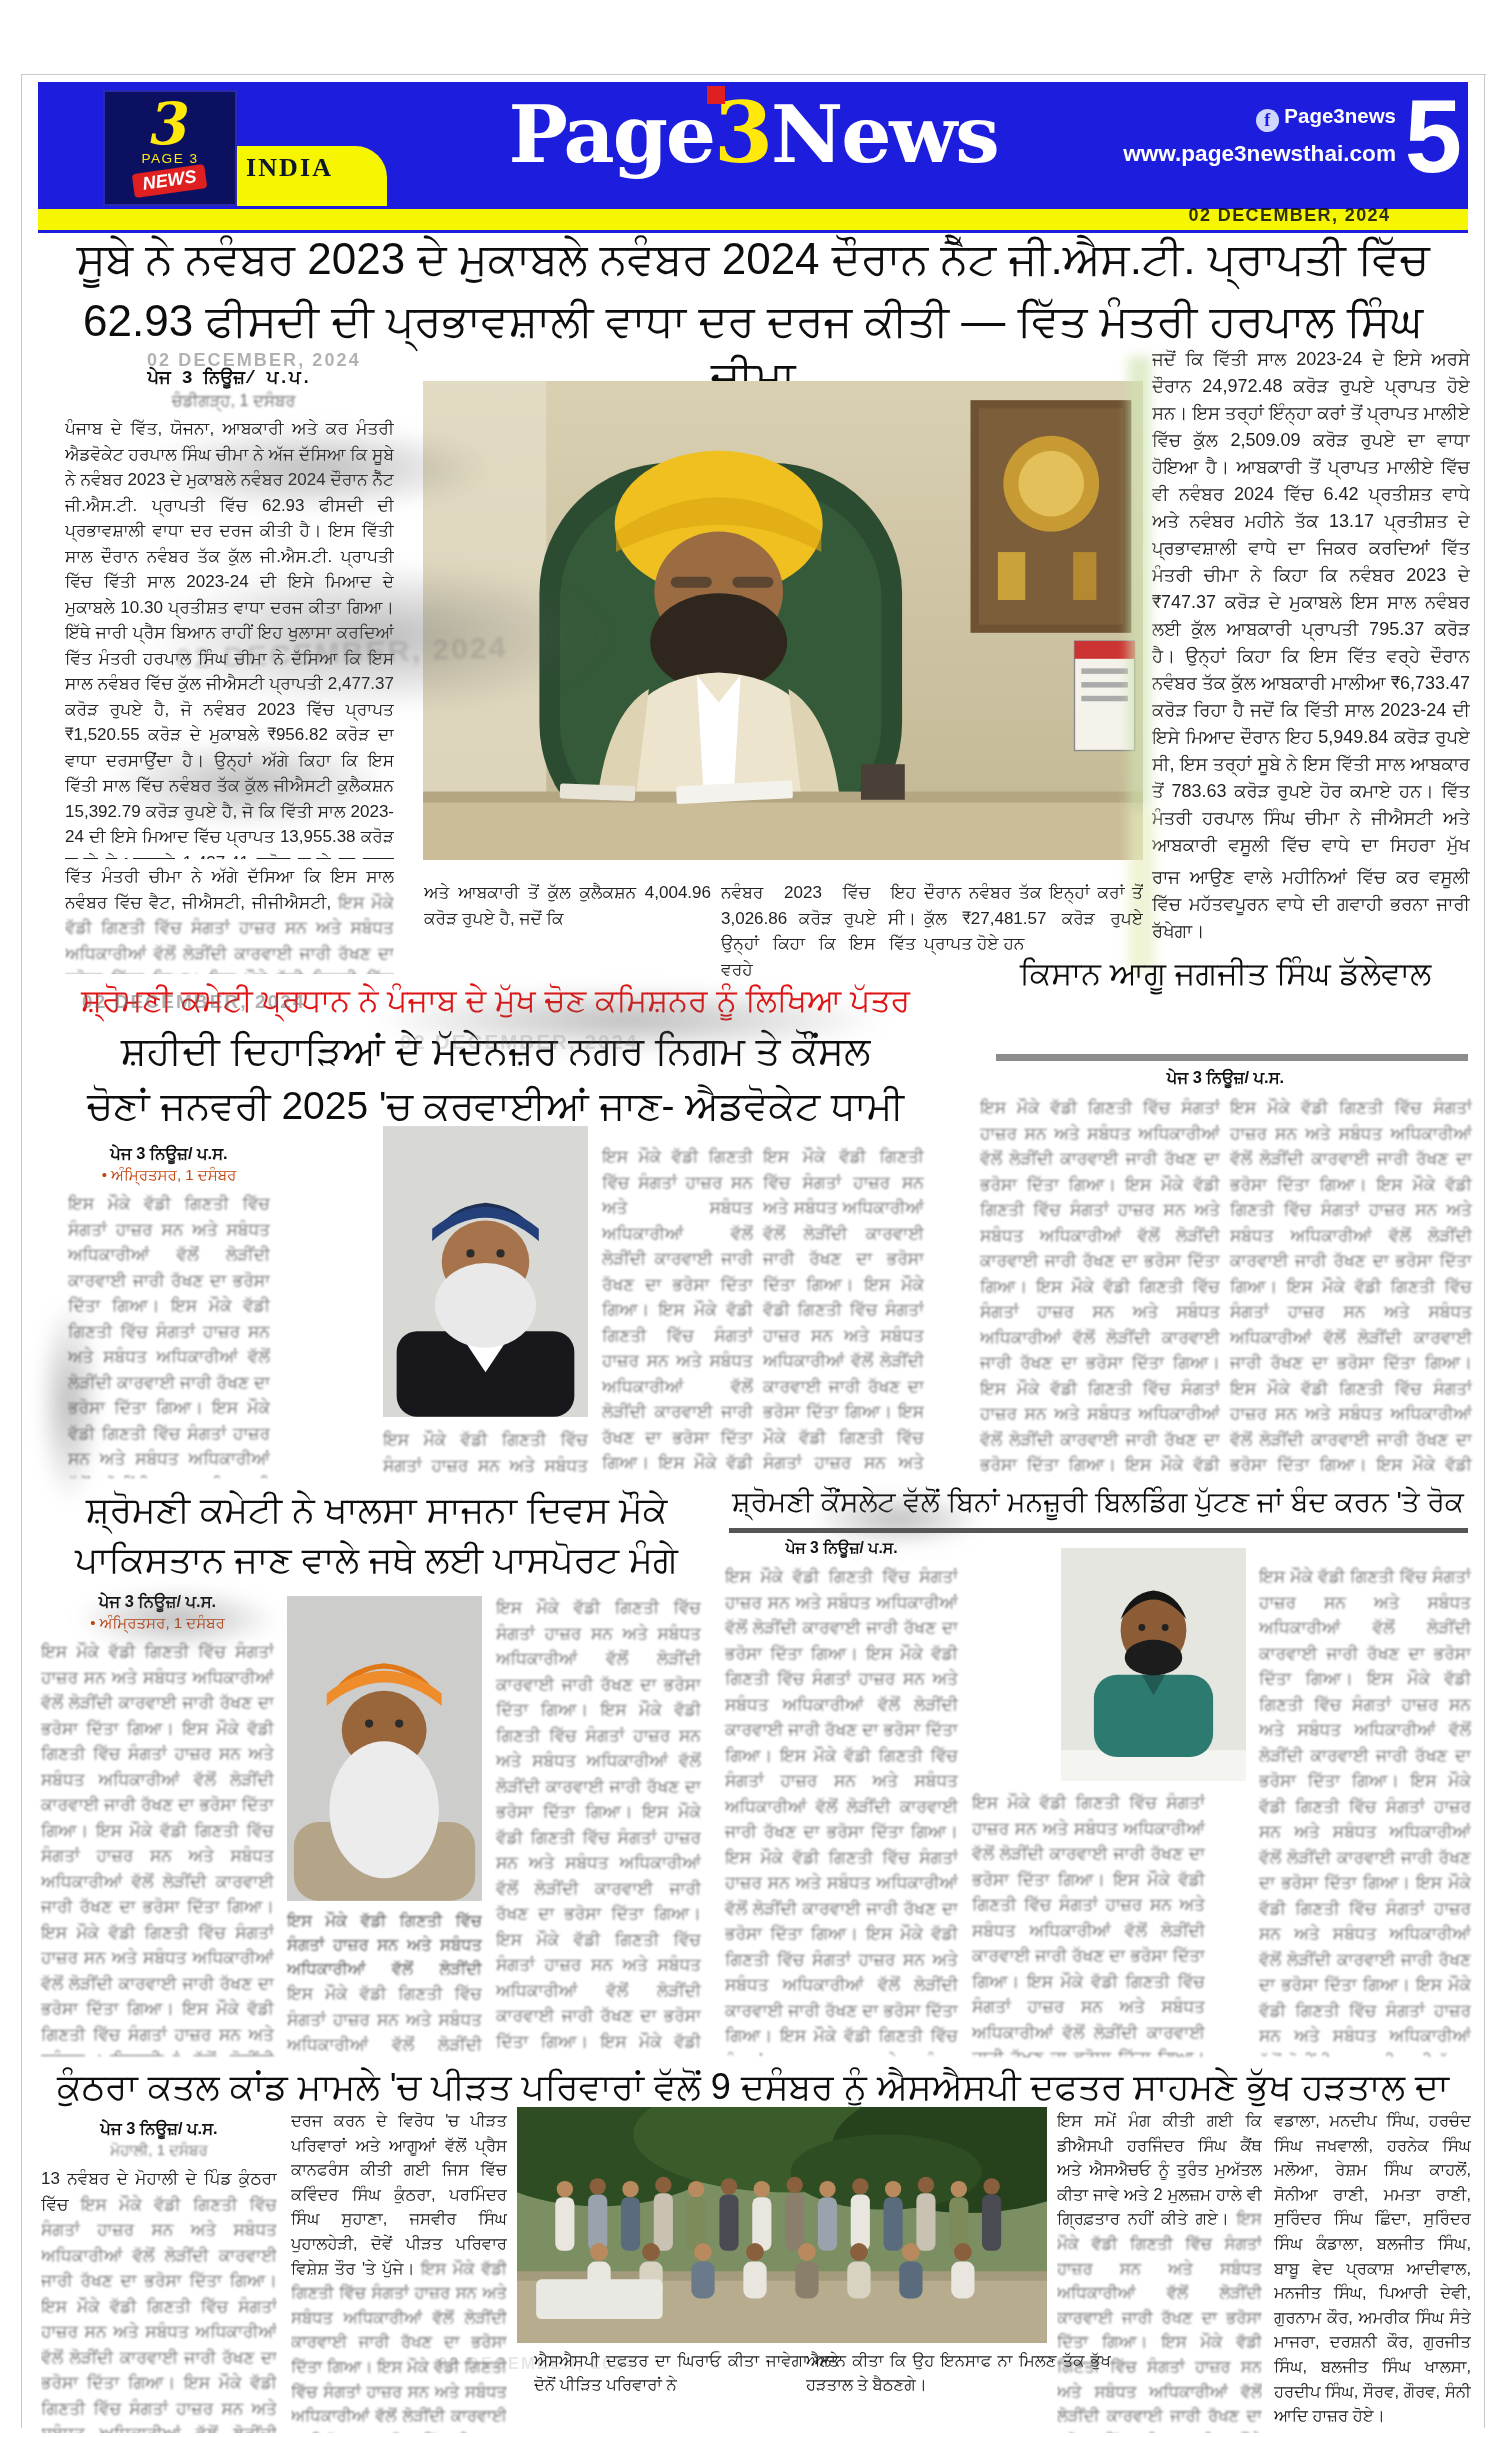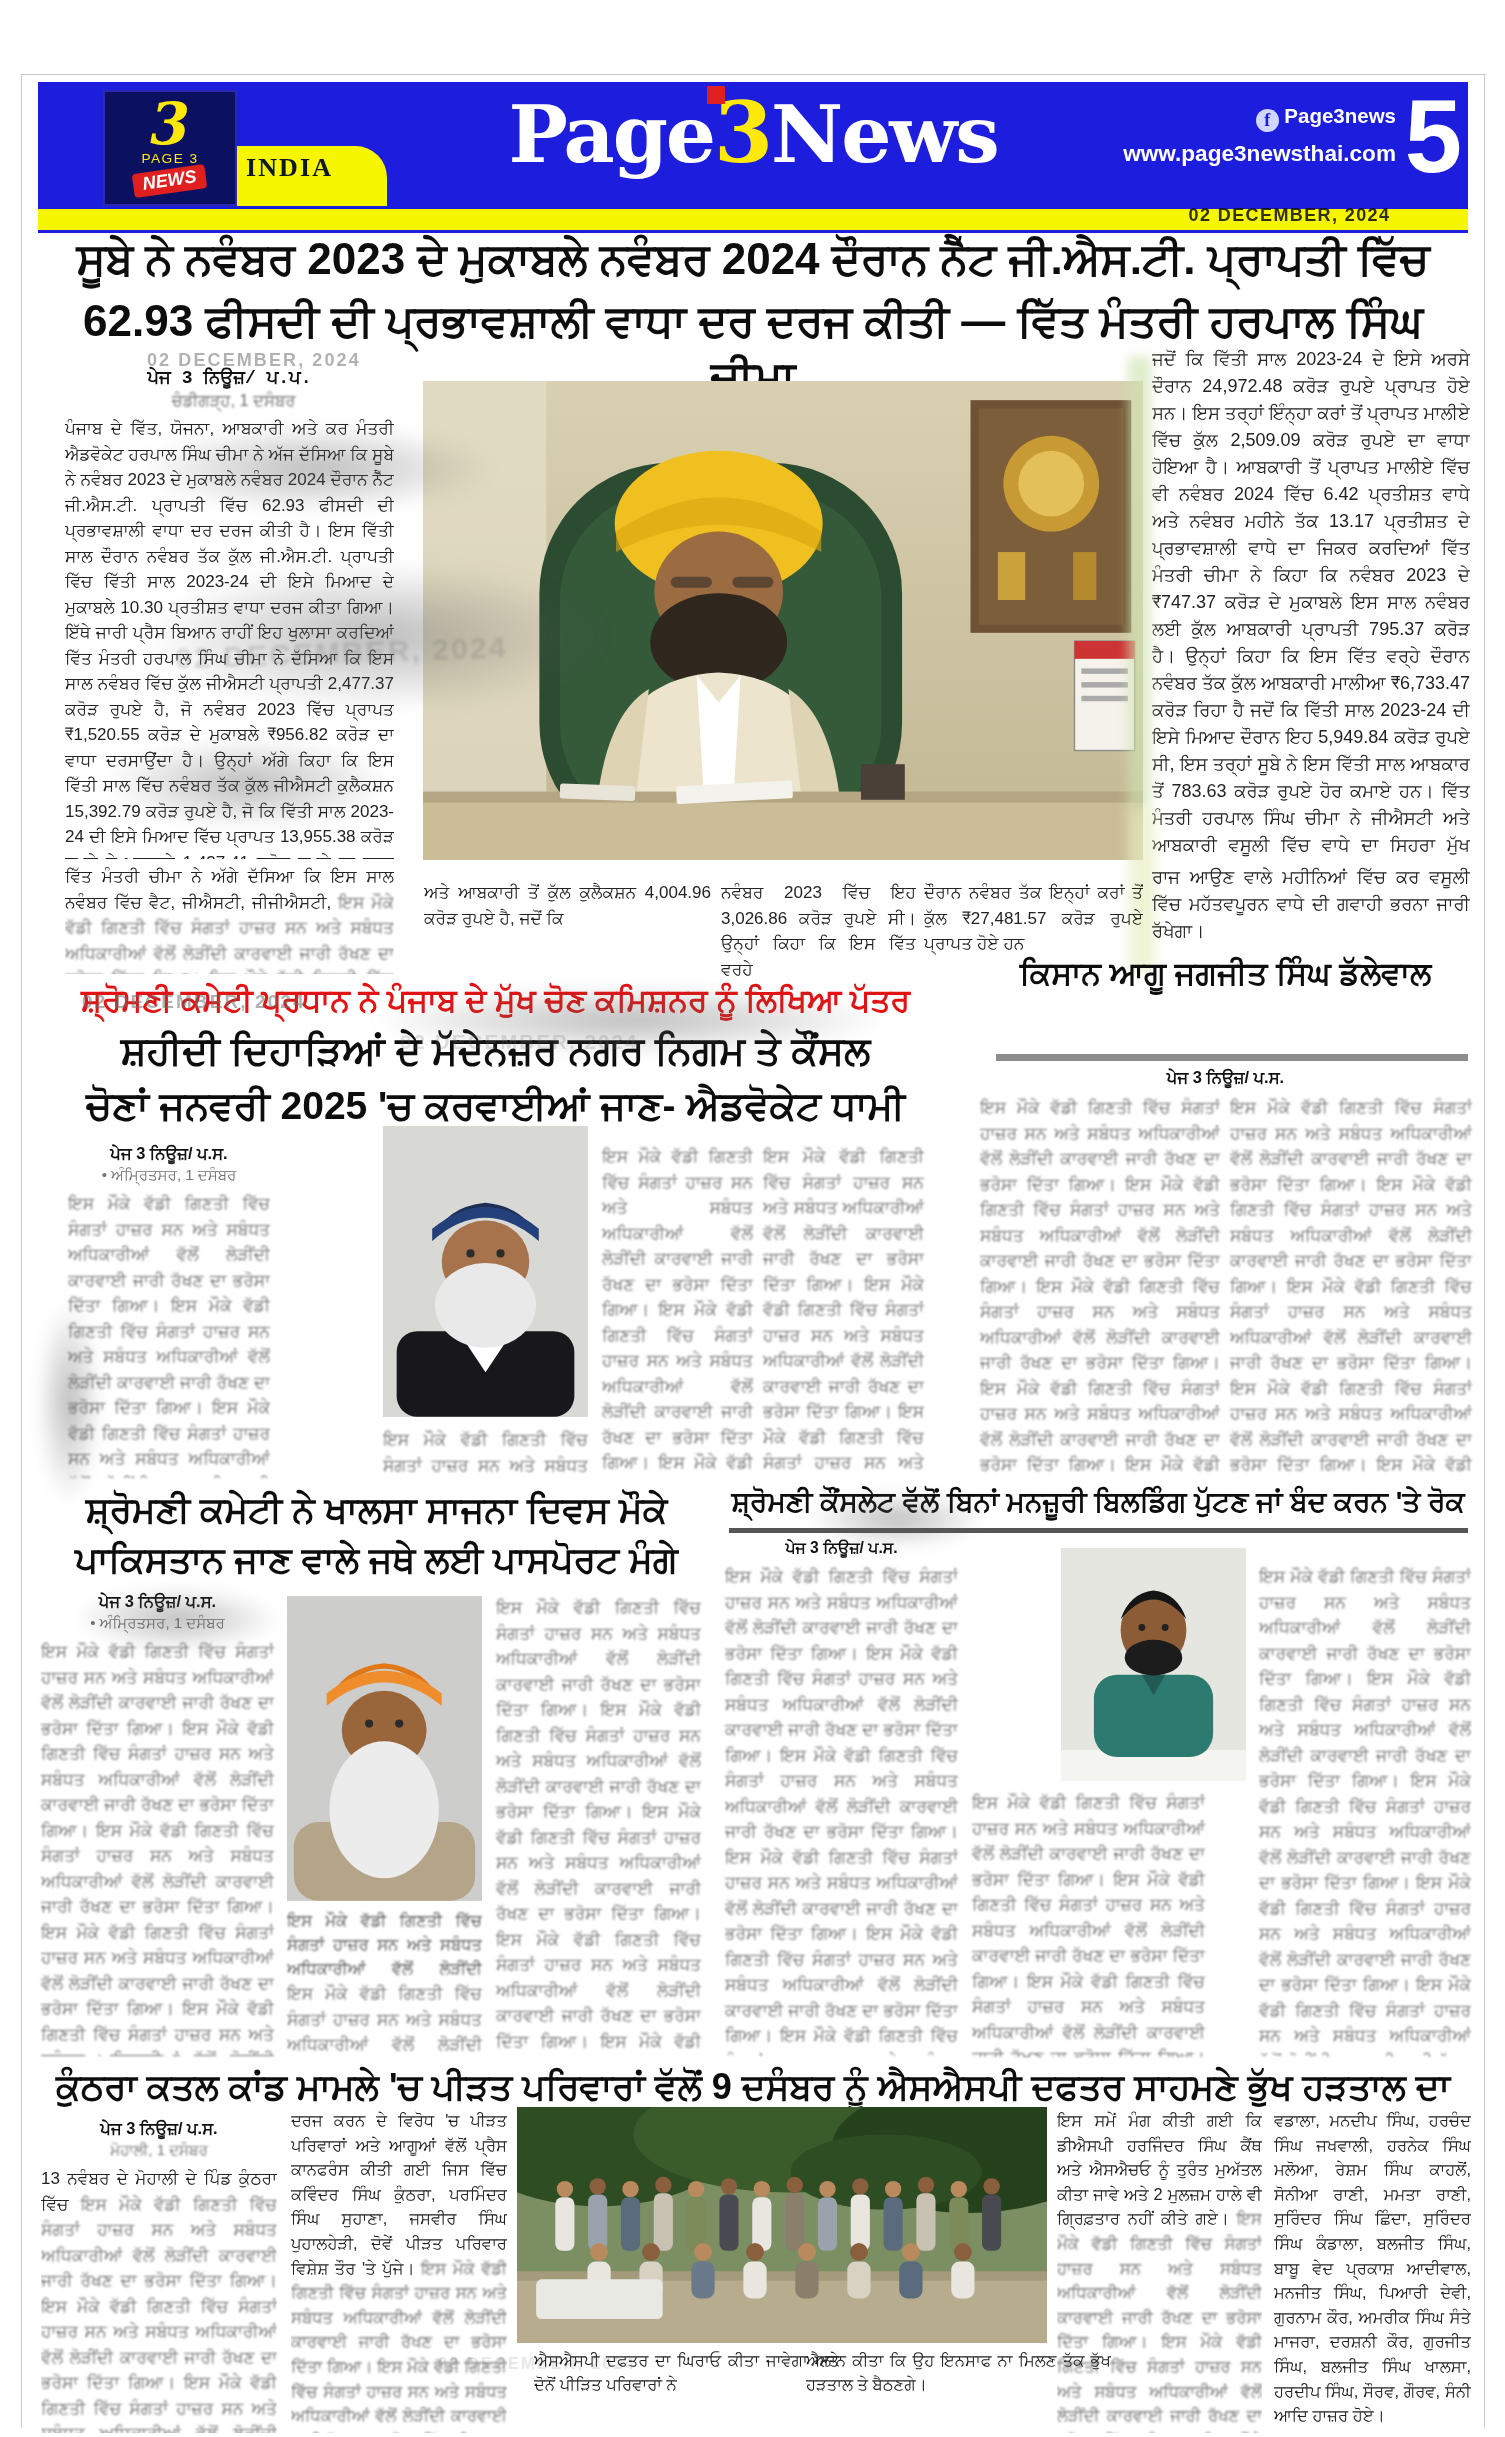--- a/index.html
+++ b/index.html
@@ -31,24 +31,24 @@
   .social{position:absolute;left:1163px;top:104px;width:233px;text-align:right;color:#fff;
         font-weight:bold;font-size:20.5px;}
   .fb{display:inline-block;width:23px;height:23px;border-radius:50%;background:#cfd6ff;color:#1d1ddd;
         text-align:center;font-family:"Liberation Serif",serif;font-weight:bold;font-size:18px;
         line-height:23px;vertical-align:-3.4px;margin-right:5.5px;}
   .website{position:absolute;left:1095px;top:141px;width:301px;text-align:right;color:#fff;
         font-weight:bold;font-size:22.6px;}
   .dateline-strip{position:absolute;left:1163px;top:205px;width:253px;text-align:center;
         font-weight:bold;font-size:18px;color:#141414;letter-spacing:1.4px;opacity:.88;filter:blur(0.3px);}
   
-  .hl{position:absolute;font-weight:bold;color:#0d0d0d;text-align:center;line-height:1.28;}
+  .hl{position:absolute;font-weight:normal;color:#0d0d0d;text-align:center;line-height:1.28;}
   .red{color:#e21313;}
   .byline{font-weight:bold;text-align:center;font-size:18px;color:#111;}
-  .dl{text-align:center;font-size:16.4px;color:#737373;}
+  .dl{text-align:center;font-size:16.4px;color:#c2410c;}
   .col{position:absolute;font-size:17px;line-height:1.5;text-align:justify;color:#232323;overflow:hidden;}
   .greek,.greek-inline{filter:blur(0.8px);opacity:.82;color:#4a4a4a;}
   .caption{position:absolute;font-size:16.4px;color:#1d1d1d;line-height:1.45;text-align:justify;overflow:hidden;}
   .rule{position:absolute;background:#8d8d8d;}
   
   .wm{position:absolute;color:rgba(105,105,105,.52);font-weight:bold;letter-spacing:2.1px;
       filter:blur(0.7px);white-space:nowrap;}
   .smudge{position:absolute;filter:blur(8.2px);
       background:radial-gradient(closest-side,rgba(95,95,95,.42),rgba(95,95,95,0));}
   .tint{position:absolute;filter:blur(5.5px);opacity:.65;}

